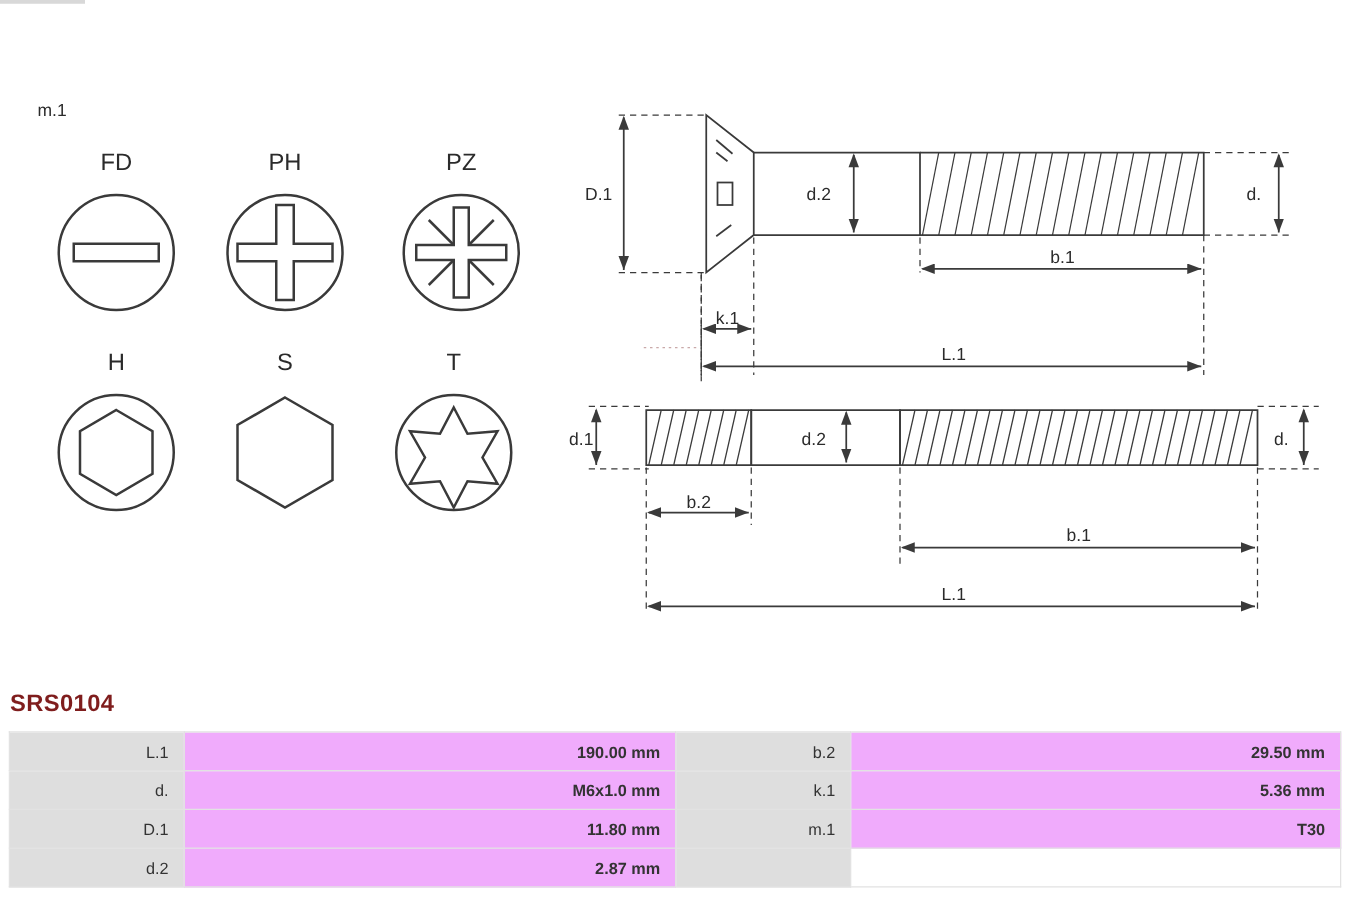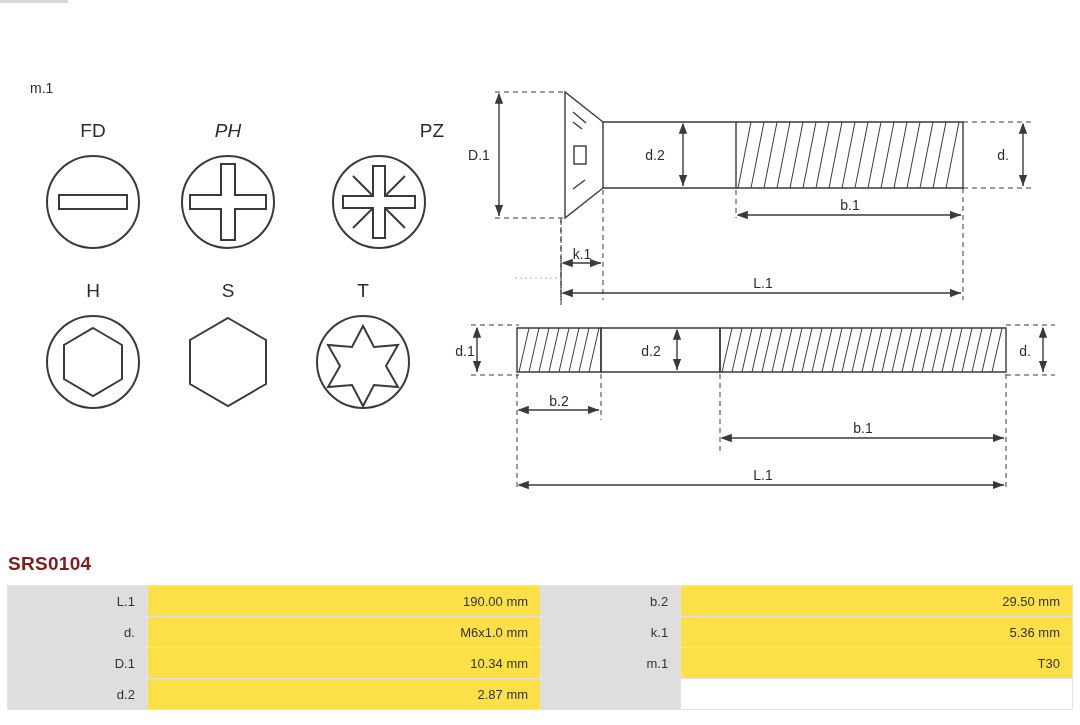--- a/index.html
+++ b/index.html
@@ -95,23 +95,24 @@
     padding: 0 12px;
     color: #333333;
   }
   td.key {
     background: #dedede;
     text-align: right;
     width: 130px;
     color: #3a3a3a;
   }
   td.val {
-    background: #fde047;
+    background: #f0abfc;
     text-align: right;
     width: 420px;
+    font-weight: bold;
   }
   td.empty {
     background: #dedede;
   }
   td.emptyval {
     background: #ffffff;
   }
 </style>
 </head>
 <body>
@@ -125,29 +126,29 @@
   <div class="drive-grid">
 
     <div class="drive-cell" style="left:0px; top:0px;">
       <span class="dlabel">FD</span>
       <svg width="100" height="100" viewBox="0 0 100 100">
         <circle cx="50" cy="50" r="46" fill="none" stroke="#3a3a3a" stroke-width="2"></circle>
         <rect x="16" y="43" width="68" height="14" fill="none" stroke="#3a3a3a" stroke-width="2"></rect>
       </svg>
     </div>
 
-    <div class="drive-cell" style="left:135px; top:0px;font-style:italic;">
+    <div class="drive-cell" style="left:135px; top:0px;">
       <span class="dlabel">PH</span>
       <svg width="100" height="100" viewBox="0 0 100 100">
         <circle cx="50" cy="50" r="46" fill="none" stroke="#3a3a3a" stroke-width="2"></circle>
         <polygon points="43,12 57,12 57,43 88,43 88,57 57,57 57,88 43,88 43,57 12,57 12,43 43,43" fill="none" stroke="#3a3a3a" stroke-width="2"></polygon>
       </svg>
     </div>
 
-    <div class="drive-cell" style="left:286px; top:0px;text-align:right;">
+    <div class="drive-cell" style="left:276px; top:0px;">
       <span class="dlabel">PZ</span>
       <svg width="100" height="100" viewBox="0 0 100 100">
         <circle cx="50" cy="50" r="46" fill="none" stroke="#3a3a3a" stroke-width="2"></circle>
         <polygon points="44,14 56,14 56,44 86,44 86,56 56,56 56,86 44,86 44,56 14,56 14,44 44,44" fill="none" stroke="#3a3a3a" stroke-width="2"></polygon>
         <line x1="24" y1="24" x2="44" y2="44" stroke="#3a3a3a" stroke-width="2"></line>
         <line x1="76" y1="24" x2="56" y2="44" stroke="#3a3a3a" stroke-width="2"></line>
         <line x1="24" y1="76" x2="44" y2="56" stroke="#3a3a3a" stroke-width="2"></line>
         <line x1="76" y1="76" x2="56" y2="56" stroke="#3a3a3a" stroke-width="2"></line>
       </svg>
     </div>
@@ -345,21 +346,21 @@
       <td class="val">29.50 mm</td>
     </tr>
     <tr>
       <td class="key">d.</td>
       <td class="val">M6x1.0 mm</td>
       <td class="key">k.1</td>
       <td class="val">5.36 mm</td>
     </tr>
     <tr>
       <td class="key">D.1</td>
-      <td class="val">10.34 mm</td>
+      <td class="val">11.80 mm</td>
       <td class="key">m.1</td>
       <td class="val">T30</td>
     </tr>
     <tr>
       <td class="key">d.2</td>
       <td class="val">2.87 mm</td>
       <td class="empty"></td>
       <td class="emptyval"></td>
     </tr>
   </tbody>

